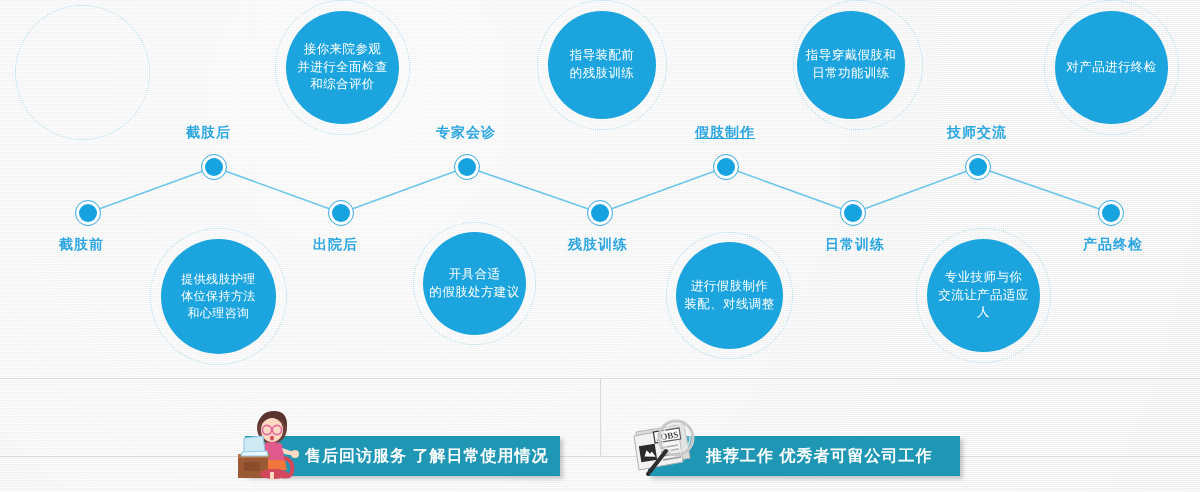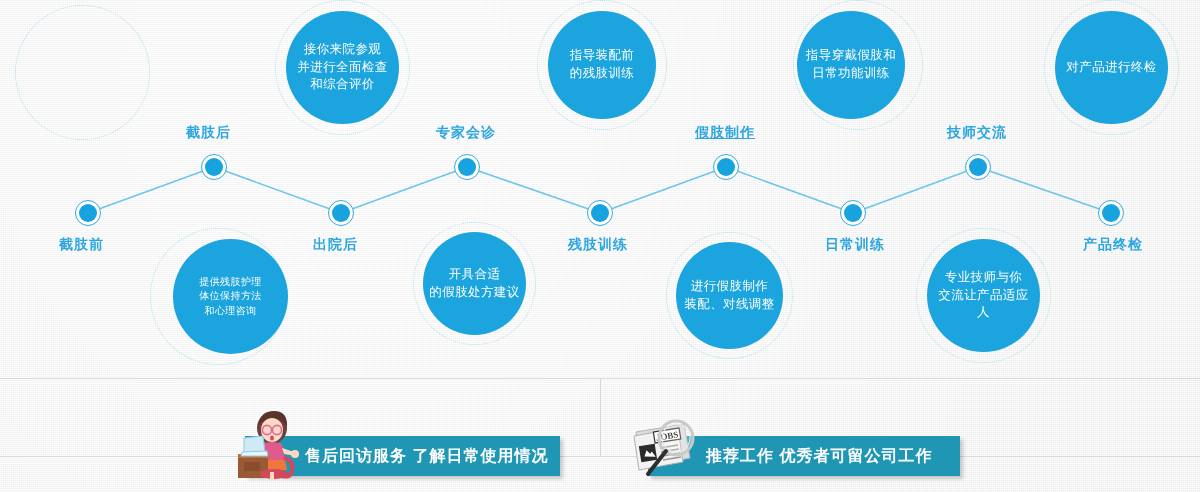--- a/index.html
+++ b/index.html
@@ -99,21 +99,21 @@
 
     <div class="ring" style="left:1044px;top:0px;width:135px;height:135px;"></div>
     <div class="bubble" style="left:1055px;top:11px;width:113px;height:113px;font-size:12.5px;">
       <span class="btxt">对产品进行终检</span>
     </div>
   </div>
 
   <div class="layer">
 
     <div class="ring" style="left:150px;top:228px;width:137px;height:137px;"></div>
-    <div class="bubble" style="left:173px;top:239px;width:115px;height:115px;font-size:10px;">
+    <div class="bubble" style="left:161px;top:239px;width:115px;height:115px;font-size:12px;">
       <span class="btxt">提供残肢护理<br>体位保持方法<br>和心理咨询</span>
     </div>
 
     <div class="ring" style="left:413px;top:222px;width:123px;height:123px;"></div>
     <div class="bubble" style="left:423px;top:232px;width:103px;height:103px;font-size:12.5px;">
       <span class="btxt">开具合适<br>的假肢处方建议</span>
     </div>
 
     <div class="ring" style="left:666px;top:232px;width:127px;height:127px;"></div>
     <div class="bubble" style="left:676px;top:242px;width:107px;height:107px;font-size:12.5px;">

